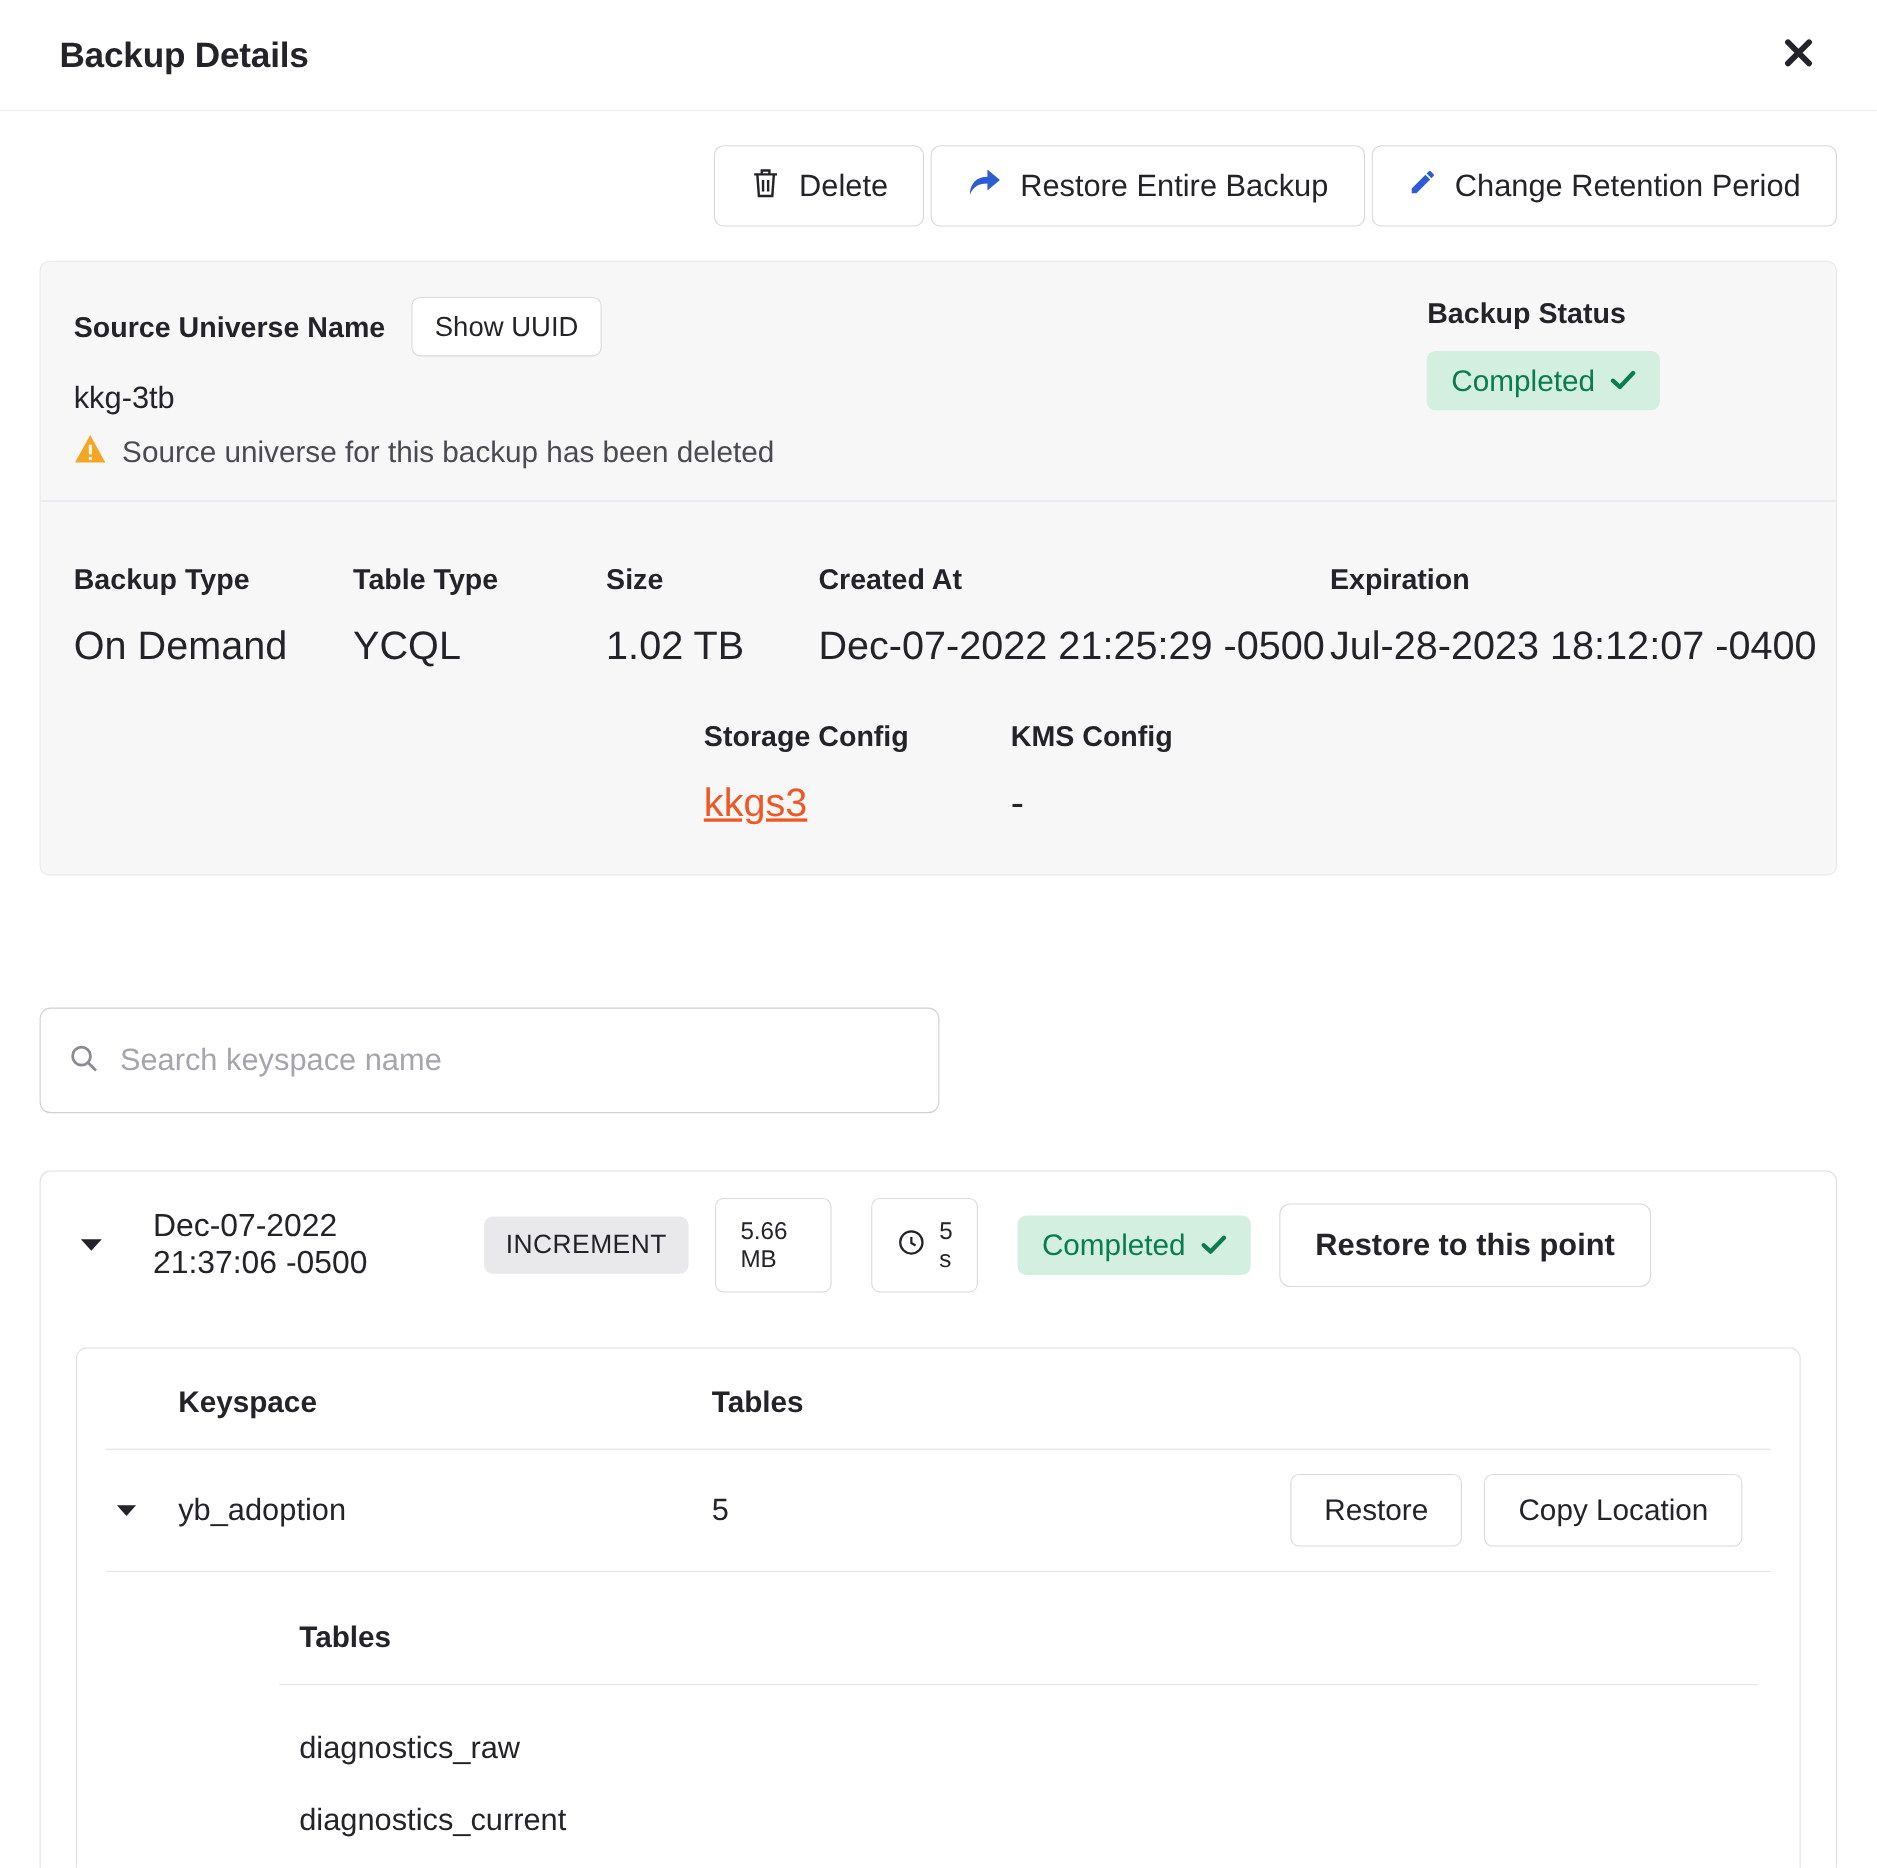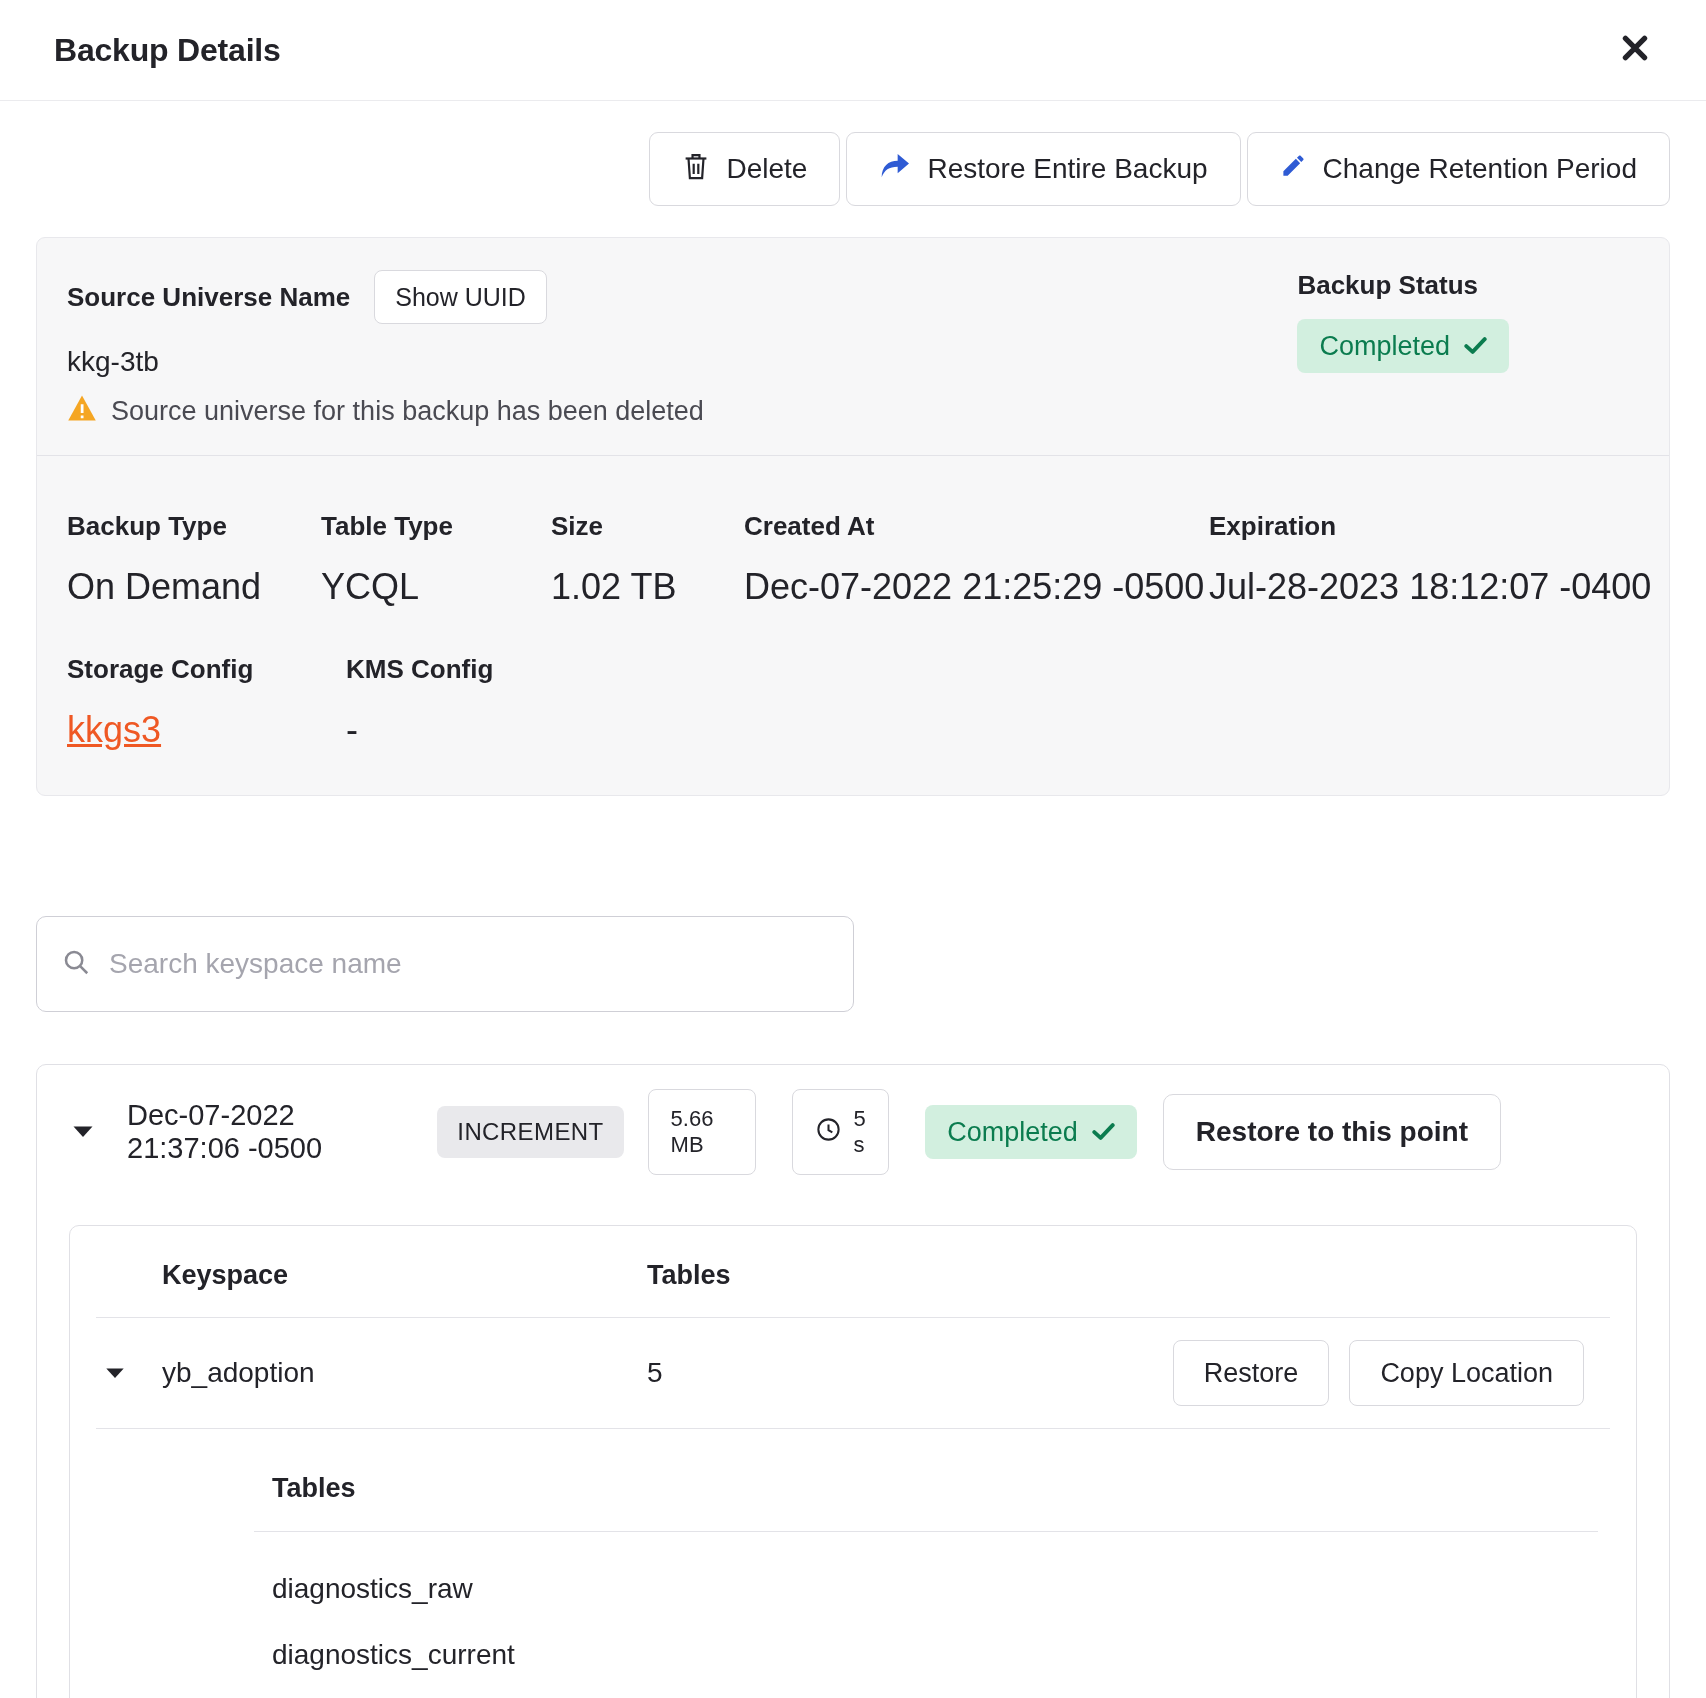--- a/index.html
+++ b/index.html
@@ -89,21 +89,21 @@
     background: #d2efdf;
     color: #0b7c4f;
     font-size: 27px;
     height: 54px;
     padding: 0 22px;
     border-radius: 8px;
   }
   .summary-divider { border-top: 1px solid #e3e3e8; }
   .summary-grid { padding: 36px 30px 44px; }
   .grid-row { display: flex; margin-top: 19px; }
-  .grid-row + .grid-row { margin-top: 46px; }
+  .grid-row + .grid-row { margin-top: 46px; justify-content: center; }
   .gcol { flex: 0 0 auto; }
   .gcol .field-value { font-size: 36px; margin-top: 24px; }
   .c1 { flex-basis: 254px; } .c2 { flex-basis: 230px; } .c3 { flex-basis: 193px; }
   .c4 { flex-basis: 465px; } .c5 { flex-basis: auto; }
   .c6 { flex-basis: 279px; }
   .link {
     color: #ef5824;
     text-decoration: underline;
     cursor: pointer;
   }
@@ -138,21 +138,21 @@
     border: 1px solid #e0e0e5;
     border-radius: 10px;
     background: #fff;
   }
   .increment-header {
     display: flex;
     align-items: center;
     padding: 24px 168px 24px 34px;
   }
   .caret { display: flex; align-items: center; cursor: pointer; }
-  .inc-timestamp { font-size: 29px; margin-left: 32px; margin-right: 30px; }
+  .inc-timestamp { font-size: 29px; margin-left: 44px; margin-right: 30px; }
   .badge-gray {
     background: #e9e9ec;
     border-radius: 8px;
     padding: 12px 20px;
     font-size: 24px;
     font-weight: 500;
     letter-spacing: 0.4px;
     margin-right: 24px;
   }
   .badge-outline {

